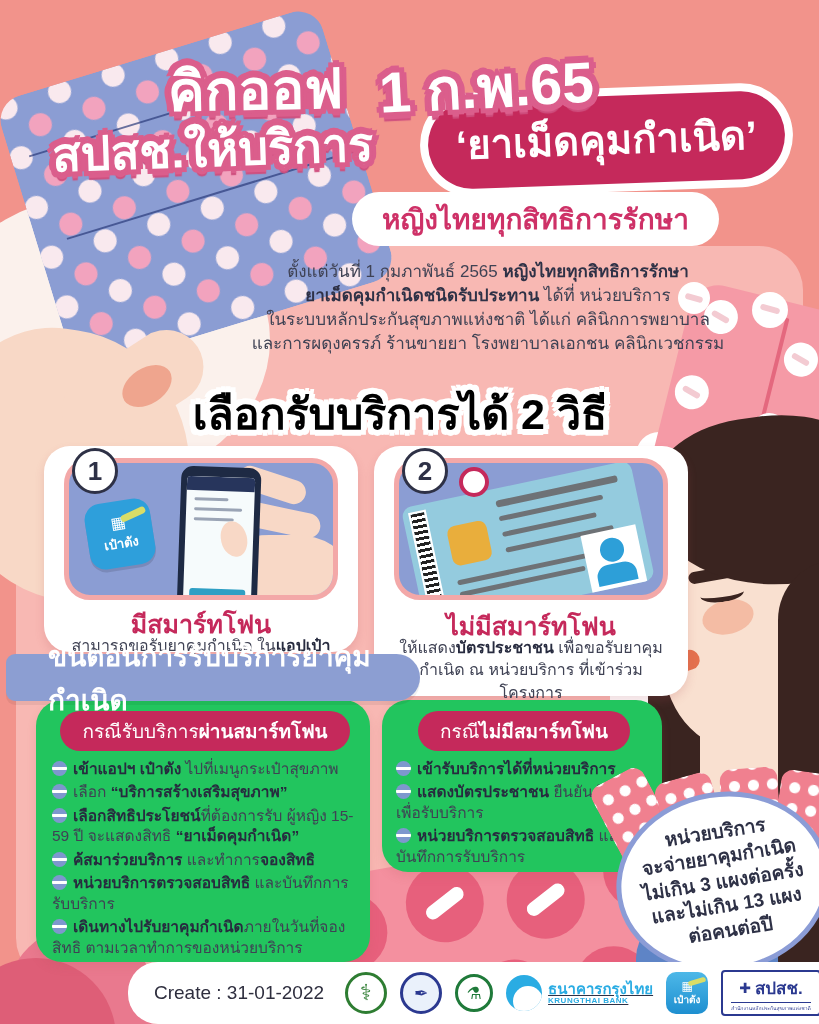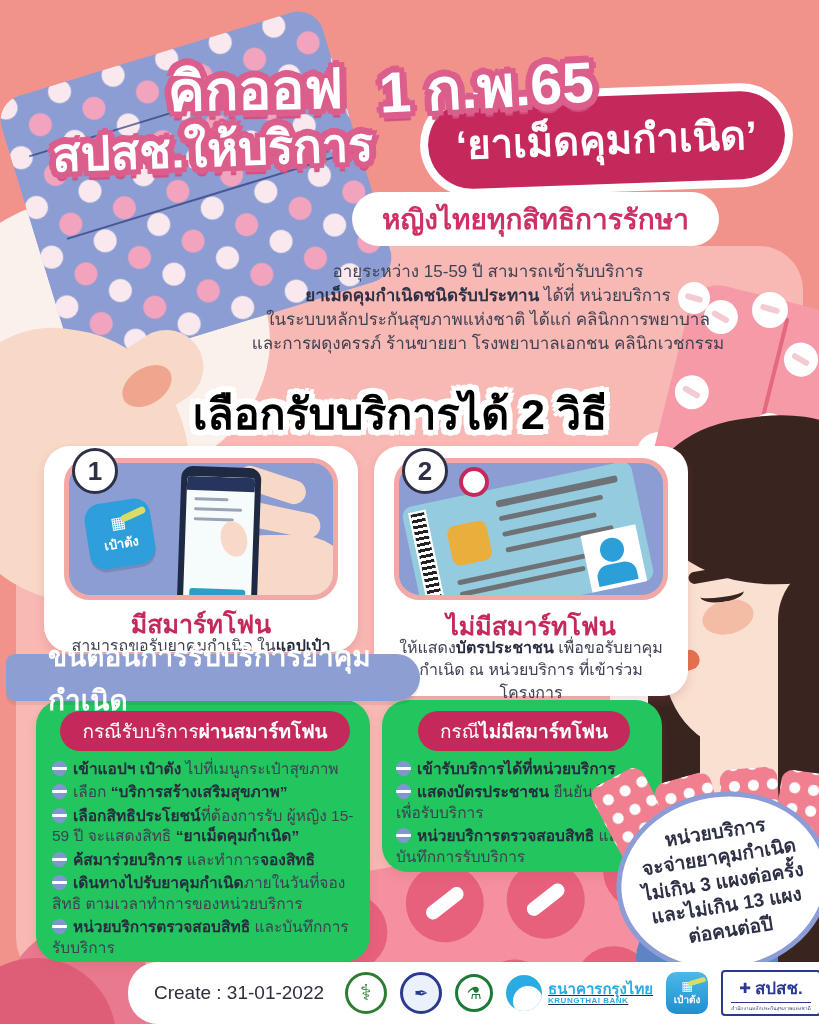--- a/index.html
+++ b/index.html
@@ -201,21 +201,21 @@
 
   <div class="hdr-line1">
     <span class="outline-pink kick">คิกออฟ</span>
     <span class="outline-pink dte">1 ก.พ.65</span>
   </div>
   <div class="hdr-provider outline-pink">สปสช.ให้บริการ</div>
   <div class="hdr-pill-badge">‘ยาเม็ดคุมกำเนิด’</div>
   <div class="hdr-audience">หญิงไทยทุกสิทธิการรักษา</div>
 
   <div class="intro">
-    <div>อายุระหว่าง 15-59 ปี สามารถเข้ารับบริการ</div>
+    <div><span>ตั้งแต่วันที่ 1 กุมภาพันธ์ 2565 </span><b>หญิงไทยทุกสิทธิการรักษา</b></div>
     <div><b>ยาเม็ดคุมกำเนิดชนิดรับประทาน</b><span> ได้ที่ หน่วยบริการ</span></div>
     <div>ในระบบหลักประกันสุขภาพแห่งชาติ ได้แก่ คลินิกการพยาบาล</div>
     <div>และการผดุงครรภ์ ร้านขายยา โรงพยาบาลเอกชน คลินิกเวชกรรม</div>
   </div>
 
   <div class="methods-heading outline-white">เลือกรับบริการได้ 2 วิธี</div>
 
   <div class="card card1">
     <div class="num">1</div>
     <div class="illus">
@@ -267,22 +267,22 @@
   </div>
 
   <div class="banner">ขั้นตอนการรับบริการยาคุมกำเนิด</div>
 
   <div class="steps-card steps-left">
     <div class="steps-badge"><span>กรณีรับบริการ</span><b>ผ่านสมาร์ทโฟน</b></div>
     <div class="step"><span class="bullet"></span><span></span><b>เข้าแอปฯ เป๋าตัง</b><span> ไปที่เมนูกระเป๋าสุขภาพ</span><b></b><span></span></div>
     <div class="step"><span class="bullet"></span><span>เลือก </span><b>“บริการสร้างเสริมสุขภาพ”</b><span></span><b></b><span></span></div>
     <div class="step"><span class="bullet"></span><span></span><b>เลือกสิทธิประโยชน์</b><span>ที่ต้องการรับ ผู้หญิง 15-59 ปี จะแสดงสิทธิ </span><b>“ยาเม็ดคุมกำเนิด”</b><span></span></div>
     <div class="step"><span class="bullet"></span><span></span><b>ค้สมาร่วยบริการ</b><span> และทำการ</span><b>จองสิทธิ</b><span></span></div>
+    <div class="step"><span class="bullet"></span><span></span><b>หน่วยบริการตรวจสอบสิทธิ</b><span> และบันทึกการรับบริการ</span><b></b><span></span></div>
     <div class="step"><span class="bullet"></span><span></span><b>เดินทางไปรับยาคุมกำเนิด</b><span>ภายในวันที่จองสิทธิ ตามเวลาทำการของหน่วยบริการ</span><b></b><span></span></div>
-    <div class="step"><span class="bullet"></span><span></span><b>หน่วยบริการตรวจสอบสิทธิ</b><span> และบันทึกการรับบริการ</span><b></b><span></span></div>
   </div>
 
   <div class="steps-card steps-right">
     <div class="steps-badge"><span>กรณี</span><b>ไม่มีสมาร์ทโฟน</b></div>
     <div class="step"><span class="bullet"></span><span></span><b>เข้ารับบริการได้ที่หน่วยบริการ</b><span></span></div>
     <div class="step"><span class="bullet"></span><span></span><b>แสดงบัตรประชาชน</b><span> ยืนยันตัวตน เพื่อรับบริการ</span></div>
     <div class="step"><span class="bullet"></span><span></span><b>หน่วยบริการตรวจสอบสิทธิ</b><span> และบันทึกการรับบริการ</span></div>
   </div>
 
   <div class="pink-square">

